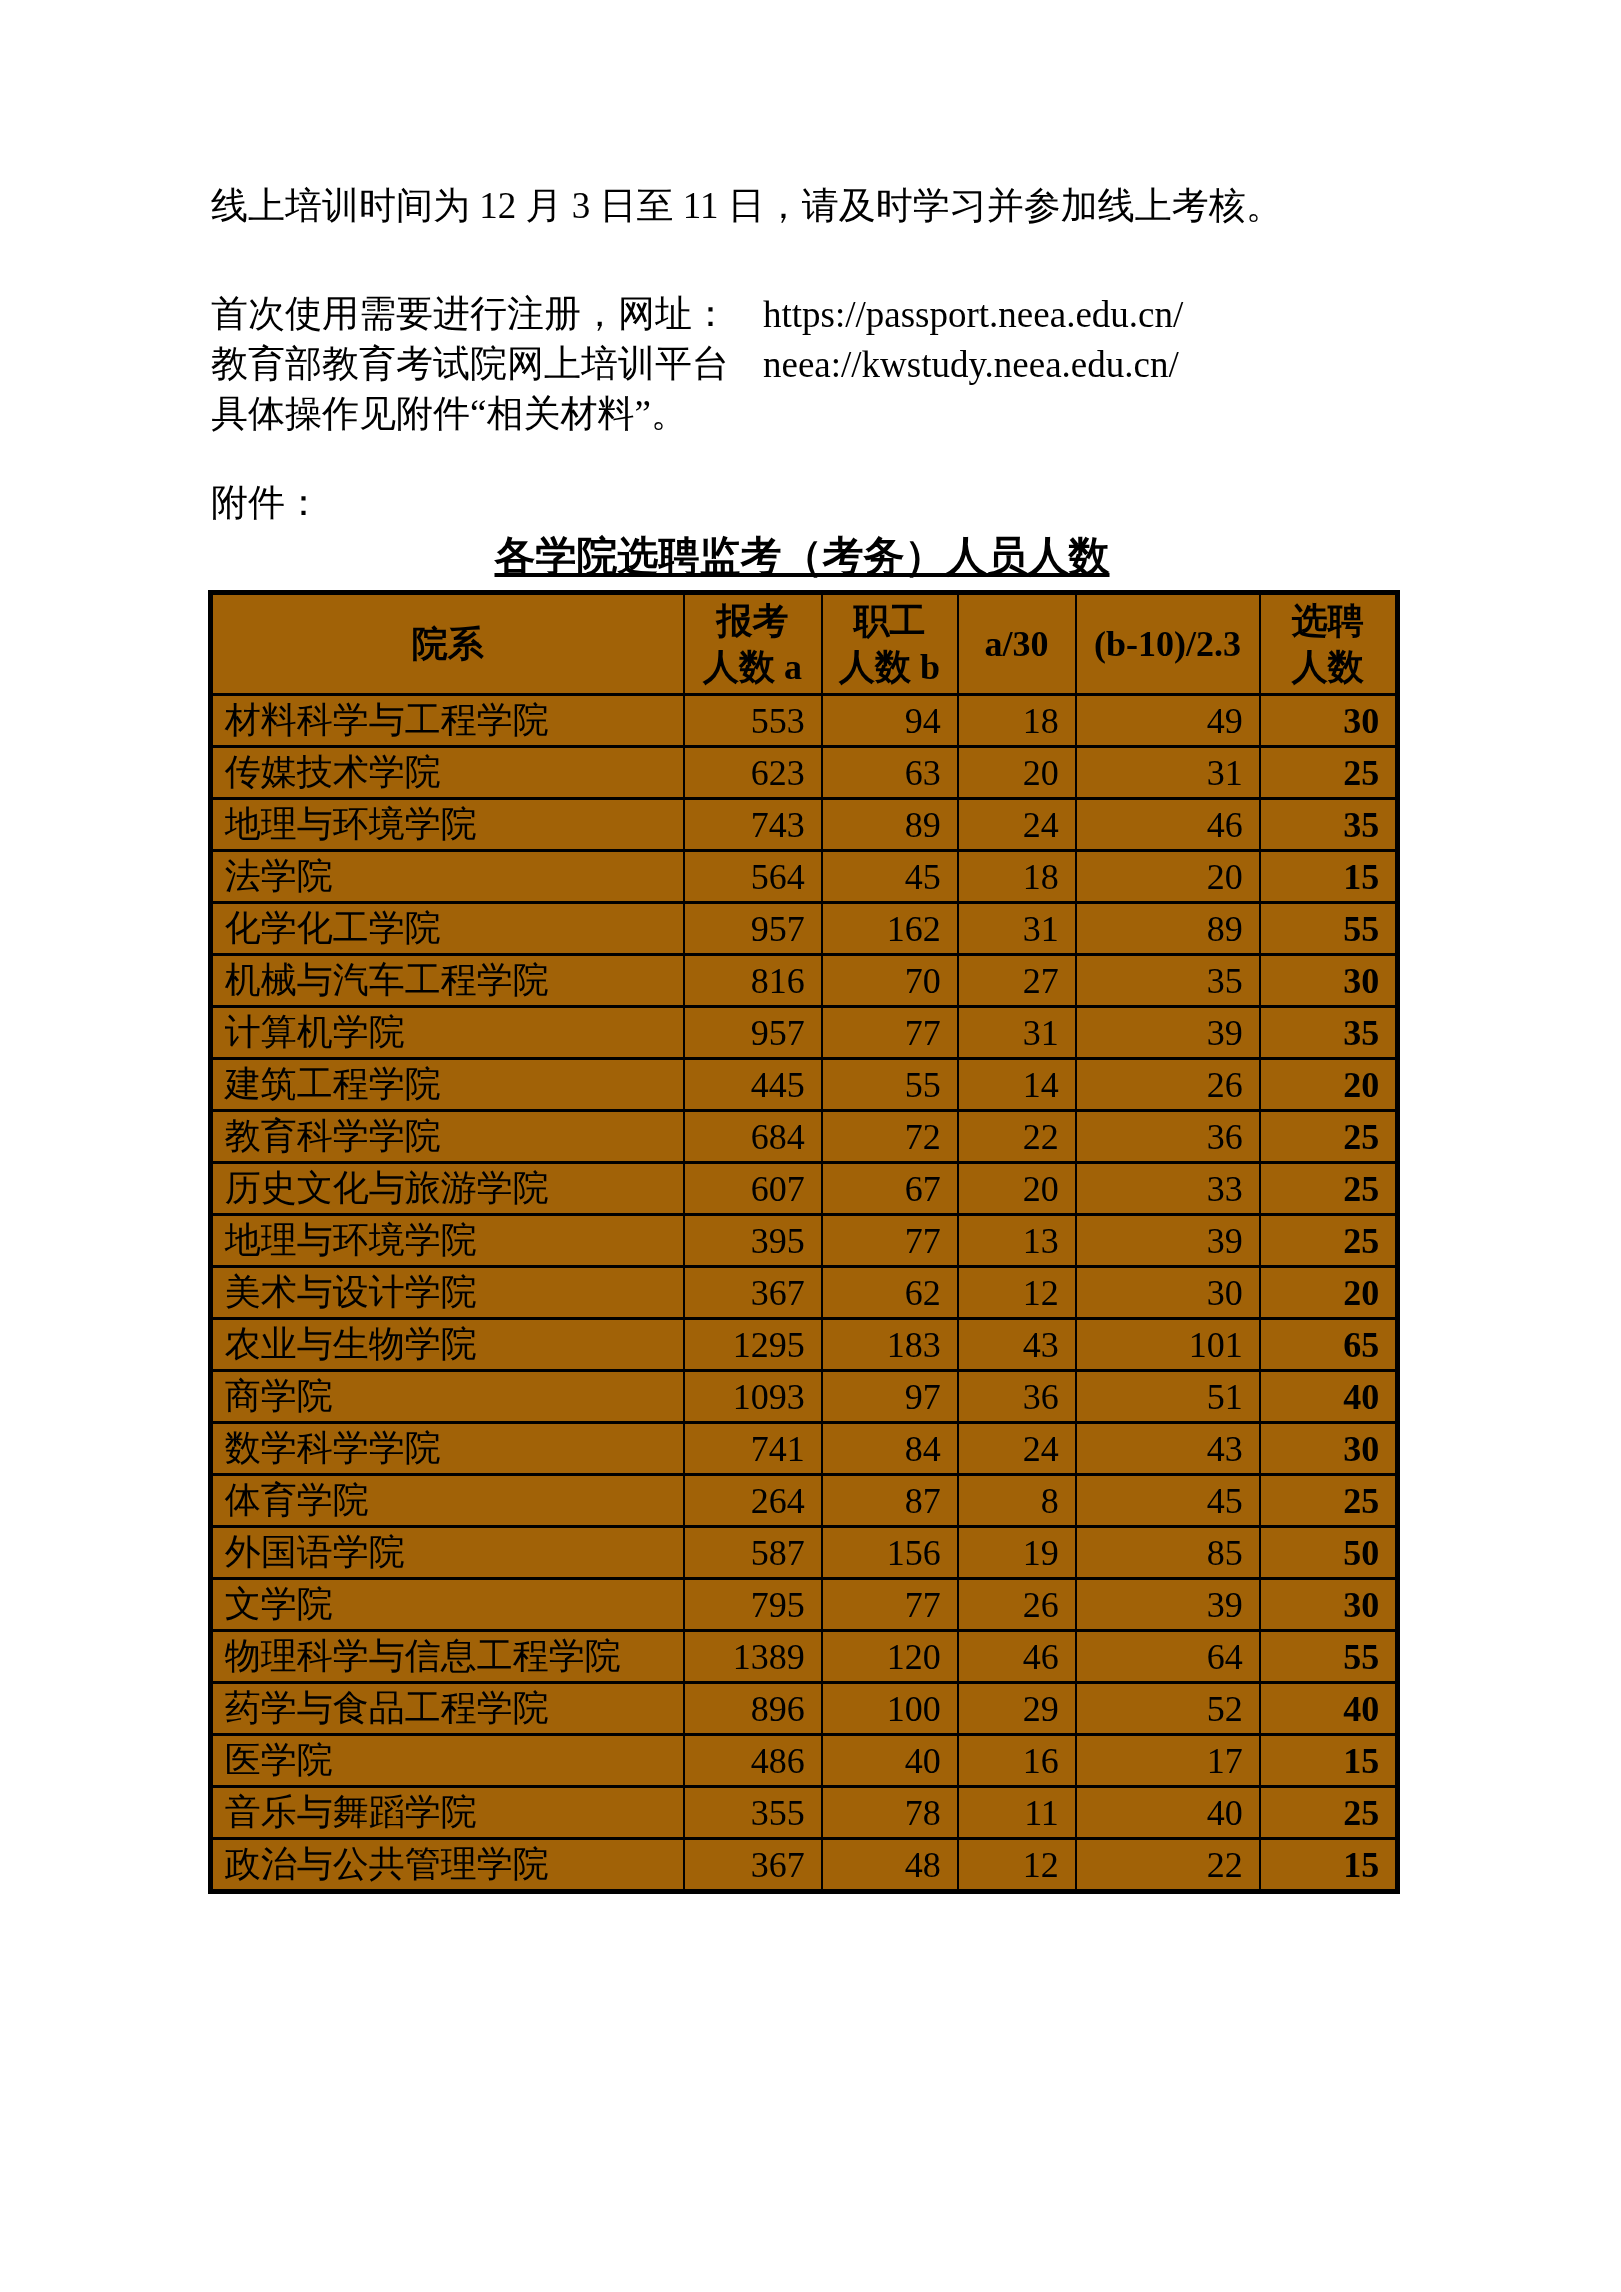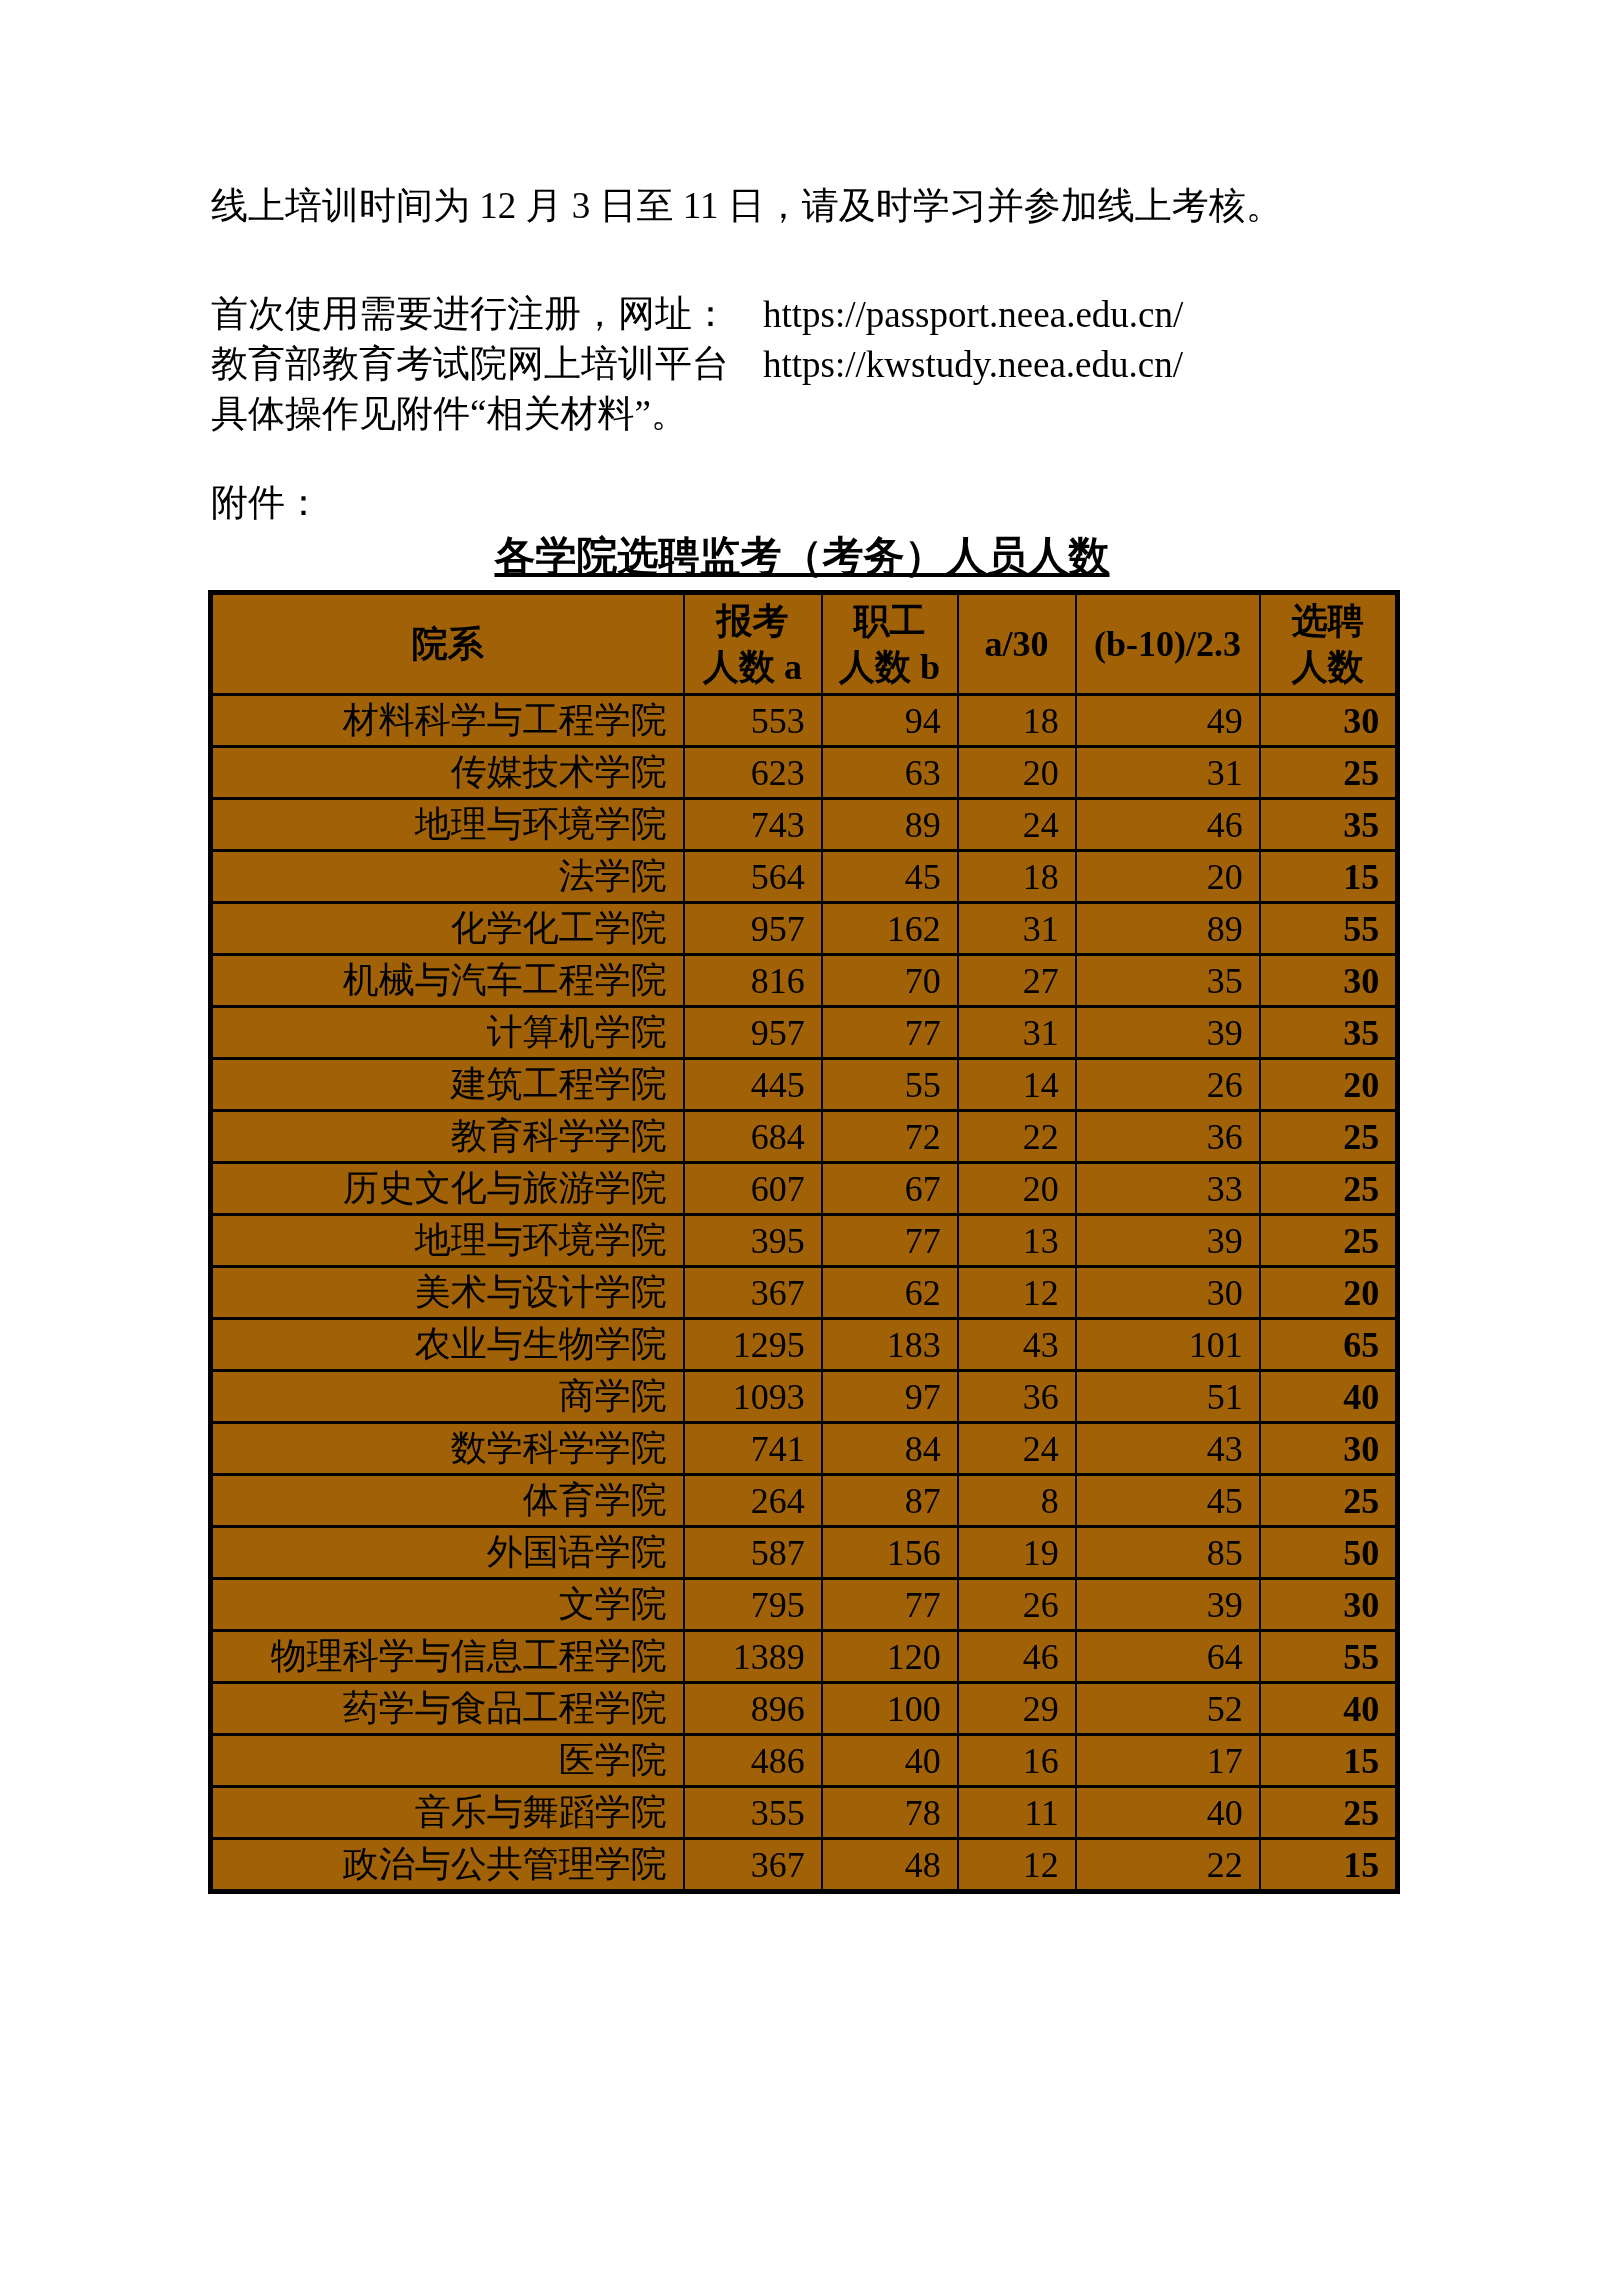--- a/index.html
+++ b/index.html
@@ -76,40 +76,40 @@
     vertical-align: middle;
     padding: 0;
   }
   table.alloc th .hdr { white-space: pre-line; line-height: 1.28; }
   table.alloc tbody tr { height: 50px; }
   table.alloc td {
     font-size: 36px;
     vertical-align: middle;
     padding: 0 15.7px 0 11.8px;
   }
-  table.alloc td.col0 { text-align: right; margin-top: 37px; }
+  table.alloc td.col0 { text-align: left; margin-top: 37px; }
   table.alloc td.col1, table.alloc td.col2, table.alloc td.col3,
   table.alloc td.col4, table.alloc td.col5 { text-align: right; }
   table.alloc td.col5 { font-weight: bold; }
 </style>
 </head>
 <body>
 
 <div class="page">
 
   <div class="para1">线上培训时间为 12 月 3 日至 11 日，请及时学习并参加线上考核。</div>
 
   <div class="reg">
     <div class="reg-line">
       <span class="reg-label">首次使用需要进行注册，网址：</span>
       <span>https://passport.neea.edu.cn/</span>
     </div>
     <div class="reg-line">
       <span class="reg-label">教育部教育考试院网上培训平台</span>
-      <span>https://kwstudy.neea.edu.cn/</span>
+      <span>neea://kwstudy.neea.edu.cn/</span>
     </div>
     <div class="reg-line">
       <span>具体操作见附件“相关材料”。</span>
     </div>
   </div>
 
   <div class="attach">附件：</div>
 
   <div class="table-title">各学院选聘监考（考务）人员人数</div>
 

